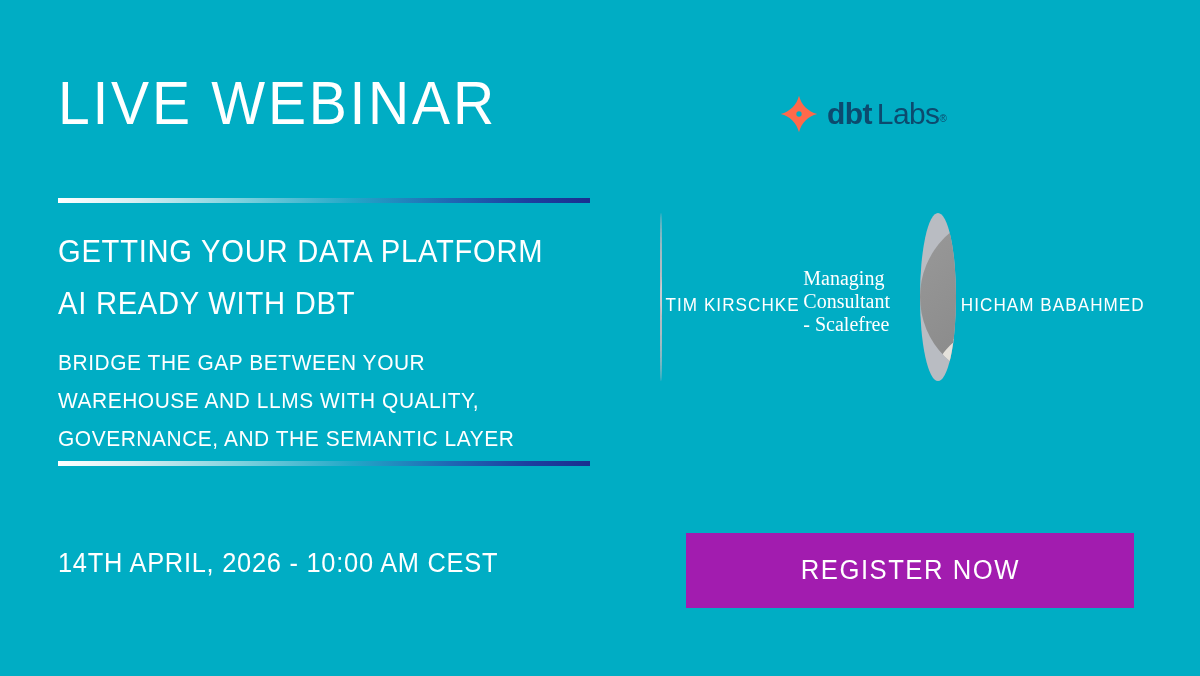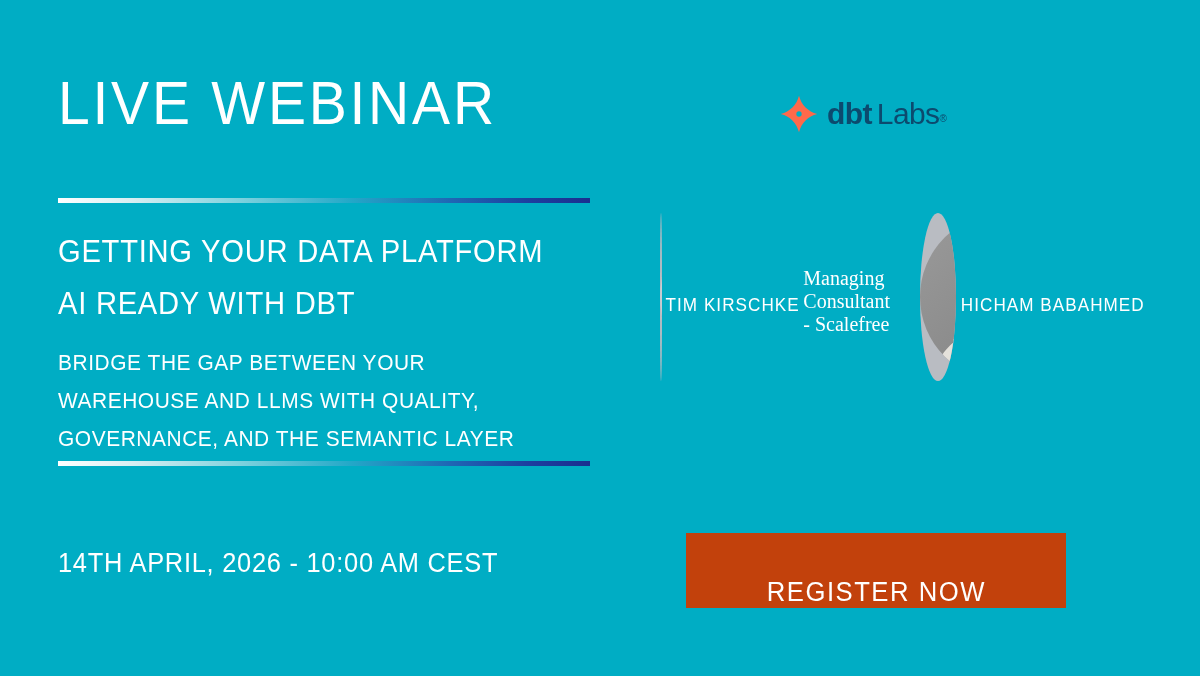--- a/index.html
+++ b/index.html
@@ -199,26 +199,26 @@
     line-height: 23px;
     text-align: left;
     max-width: 215px;
   }
 
   
   .register-btn {
     position: absolute;
     left: 686px;
     top: 533px;
-    width: 380px;
+    width: 448px;
     height: 75px;
-    background: #c2410c;
+    background: #a21caf;
     border: none;
     display: flex;
-    align-items: flex-end;
+    align-items: center;
     justify-content: center;
     cursor: pointer;
     padding: 0;
   }
   .register-btn-label {
     color: #ffffff;
     font-size: 27px;
     font-weight: 300;
     letter-spacing: 1.6px;
     font-family: "Liberation Sans", sans-serif;

